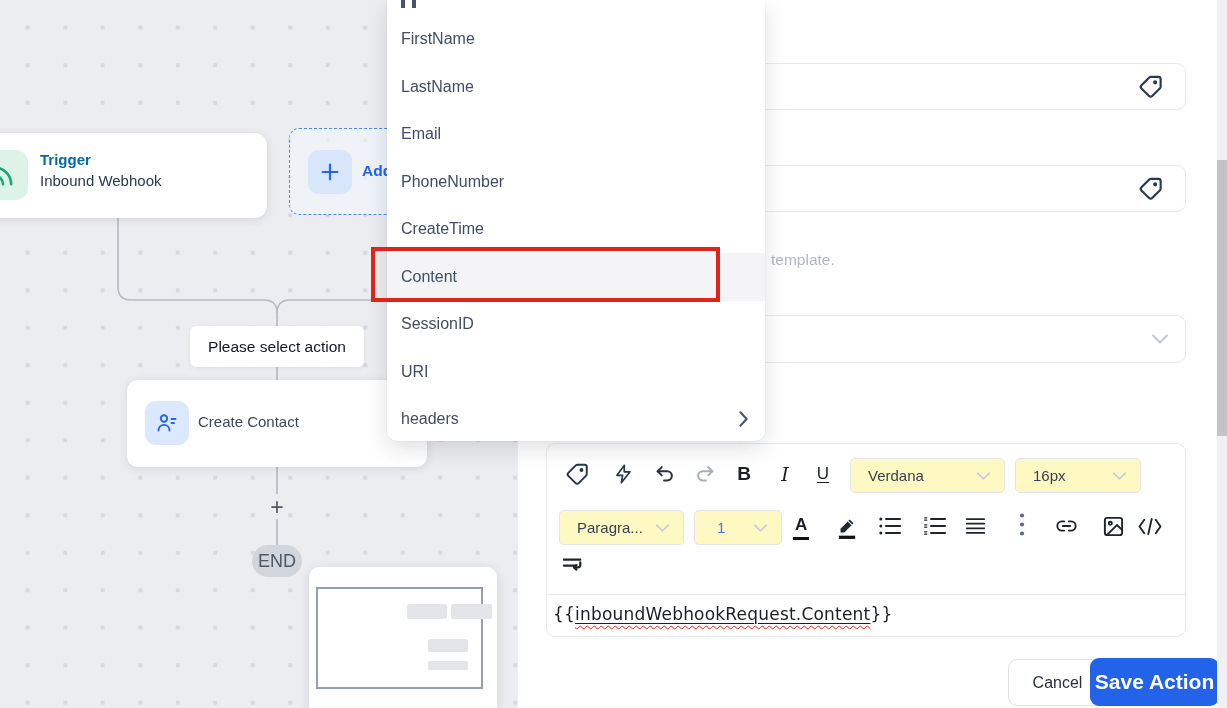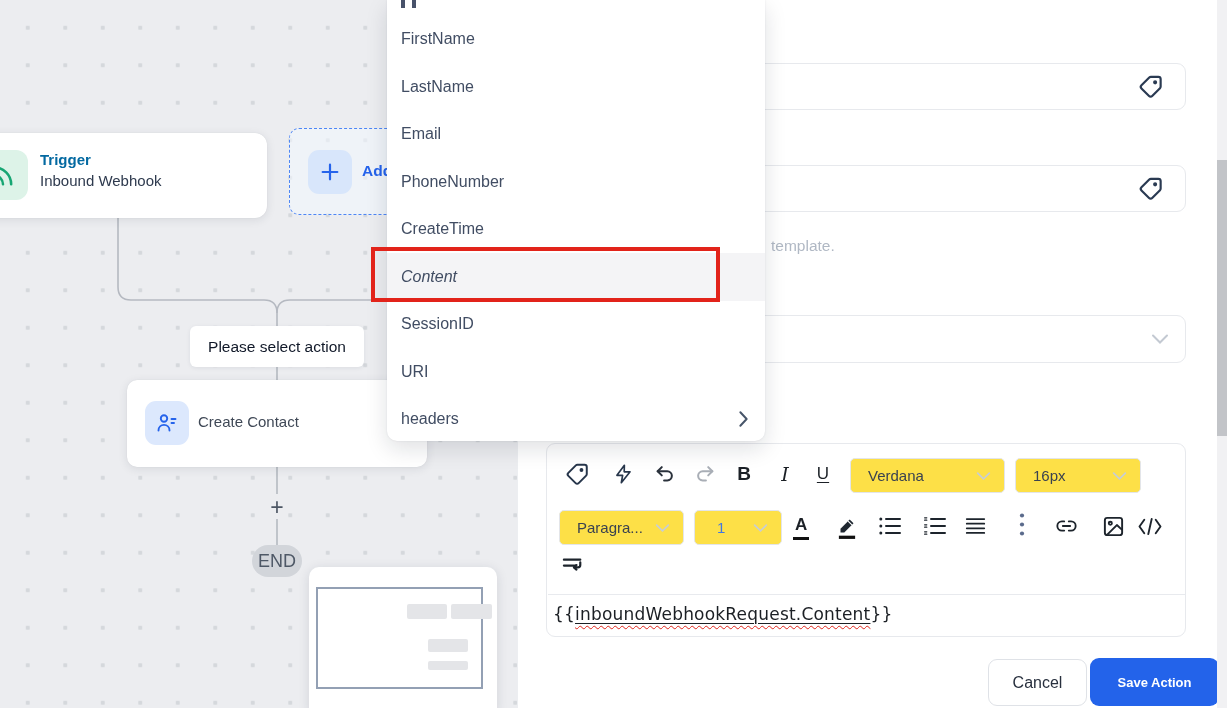--- a/index.html
+++ b/index.html
@@ -51,27 +51,27 @@
   .mm-b2 { left:142px; top:37px; width:41px; height:15px; }
   .mm-b3 { left:119px; top:72px; width:40px; height:13px; }
   .mm-b4 { left:119px; top:94px; width:40px; height:9px; }
 
   
   .panel { left:517px; top:0; width:710px; height:708px; background:#fff; border-left:1px solid #eceef1; }
   .input-box { position:absolute; left:28px; width:640px; height:47px; border:1px solid #e7e9ed; border-radius:9px; background:#fff; }
   .input-1 { top:63px; } .input-2 { top:165px; }
   .input-tag-icon { position:absolute; right:21px; top:10px; width:26px; height:26px; }
   .help-line { position:absolute; font-size:15.5px; color:#b0b8c4; }
-  .help-1 { left:250px; top:221px; } .help-2 { left:253px; top:237px; }
+  .help-1 { left:250px; top:221px; } .help-2 { left:253px; top:251px; }
   .select-box { position:absolute; left:28px; top:315px; width:640px; height:48px; border:1px solid #e7e9ed; border-radius:9px; background:#fff; }
   .select-chevron { position:absolute; right:16px; top:17px; }
 
   .editor { position:absolute; left:28px; top:443px; width:640px; height:194px; border:1px solid #e7e9ed; border-radius:9px; background:#fff; }
   .tb-icon { position:absolute; display:flex; align-items:center; justify-content:center; }
-  .mini-select { position:absolute; height:35px; border:1px solid #e3e5e9; border-radius:5px; background:#fde047;
+  .mini-select { position:absolute; height:35px; border:1px solid #e3e5e9; border-radius:5px; background:#fef9c3;
     display:flex; align-items:center; font-size:15px; color:#3a4250; }
   .mini-select .ms-label { margin-left:17px; }
   .mini-select .ms-chev { position:absolute; right:13px; }
   .ms-font { left:303px; top:14px; width:155px; }
   .ms-size { left:468px; top:14px; width:126px; }
   .ms-para { left:12px; top:66px; width:125px; }
   .ms-num  { left:147px; top:66px; width:88px; }
   .ms-num .ms-label { color:#4077e3; margin-left:22px; }
 
   .bold-btn { font-size:19px; font-weight:700; color:#1b2026; }
@@ -79,24 +79,24 @@
   .underline-btn { font-size:17px; color:#1b2026; text-decoration:underline; text-underline-offset:3px; }
   .color-a { font-size:17px; font-weight:700; color:#1b2026; border-bottom:3px solid #111; padding:0 2px 1px 2px; }
 
   .editor-divider { position:absolute; left:1px; top:150px; width:637px; height:1px; background:#e8eaee; }
   .editor-content { position:absolute; left:6px; top:160px; font-family:"DejaVu Sans", sans-serif;
     font-size:17px; color:#1b1f24; letter-spacing:.2px; }
   .uvar { text-decoration:underline; text-decoration-thickness:1px; text-underline-offset:3px; }
   .uvar-wavy { text-decoration:underline wavy #e0251c; text-decoration-thickness:1px; text-underline-offset:5px; }
 
   .btn { position:absolute; display:flex; align-items:center; justify-content:center; border-radius:9px; }
-  .btn-cancel { left:470px; top:659px; width:99px; height:47px; background:#fff; border:1px solid #dfe2e7;
+  .btn-cancel { left:490px; top:659px; width:99px; height:47px; background:#fff; border:1px solid #dfe2e7;
     font-size:16px; font-weight:500; color:#28303e; }
   .btn-save { left:572px; top:658px; width:129px; height:48px; background:#2363ea;
-    font-size:13px; font-weight:700; color:#fff; }
+    font-size:21px; font-weight:700; color:#fff; }
 
   
   .dropdown { left:387px; top:0; width:378px; height:441px; background:#fff; z-index:20;
     border-radius:0 0 10px 10px; box-shadow:0 8px 22px rgba(15,23,42,.13), 0 0 2px rgba(15,23,42,.10);
     overflow:hidden; }
   .dd-partial { position:absolute; left:14px; top:0; width:60px; height:9px; }
   .dd-bar { position:absolute; top:0; width:3.5px; height:8px; background:#48526a; }
   .dd-bar.b2 { left:11px; }
   .dd-item { position:absolute; left:0; width:378px; height:47.5px; display:flex; align-items:center;
     padding-left:14px; font-size:16px; color:#414d63; cursor:pointer; }
@@ -334,21 +334,21 @@
   <div class="abs dropdown">
     <div class="dd-partial">
       <div class="dd-bar"></div>
       <div class="dd-bar b2"></div>
     </div>
     <div class="dd-item" style="top:15.5px;">FirstName</div>
     <div class="dd-item" style="top:63px;">LastName</div>
     <div class="dd-item" style="top:158px;">PhoneNumber</div>
     <div class="dd-item" style="top:110.5px;">Email</div>
     <div class="dd-item" style="top:205.5px;">CreateTime</div>
-    <div class="dd-item hl" style="top:253px;font-style:italic;">Content</div>
+    <div class="dd-item hl" style="top:253px;">Content</div>
     <div class="dd-item" style="top:300.5px;">SessionID</div>
     <div class="dd-item" style="top:348px;">URI</div>
     <div class="dd-item" style="top:395.5px;">
       <span>headers</span>
       <svg class="dd-chev" width="11" height="18" viewBox="0 0 12 20" fill="none" stroke="#475569" stroke-width="2.2" stroke-linecap="round" stroke-linejoin="round">
         <path d="M2.5 2.5 L9.5 10 L2.5 17.5"></path>
       </svg>
     </div>
   </div>
 

